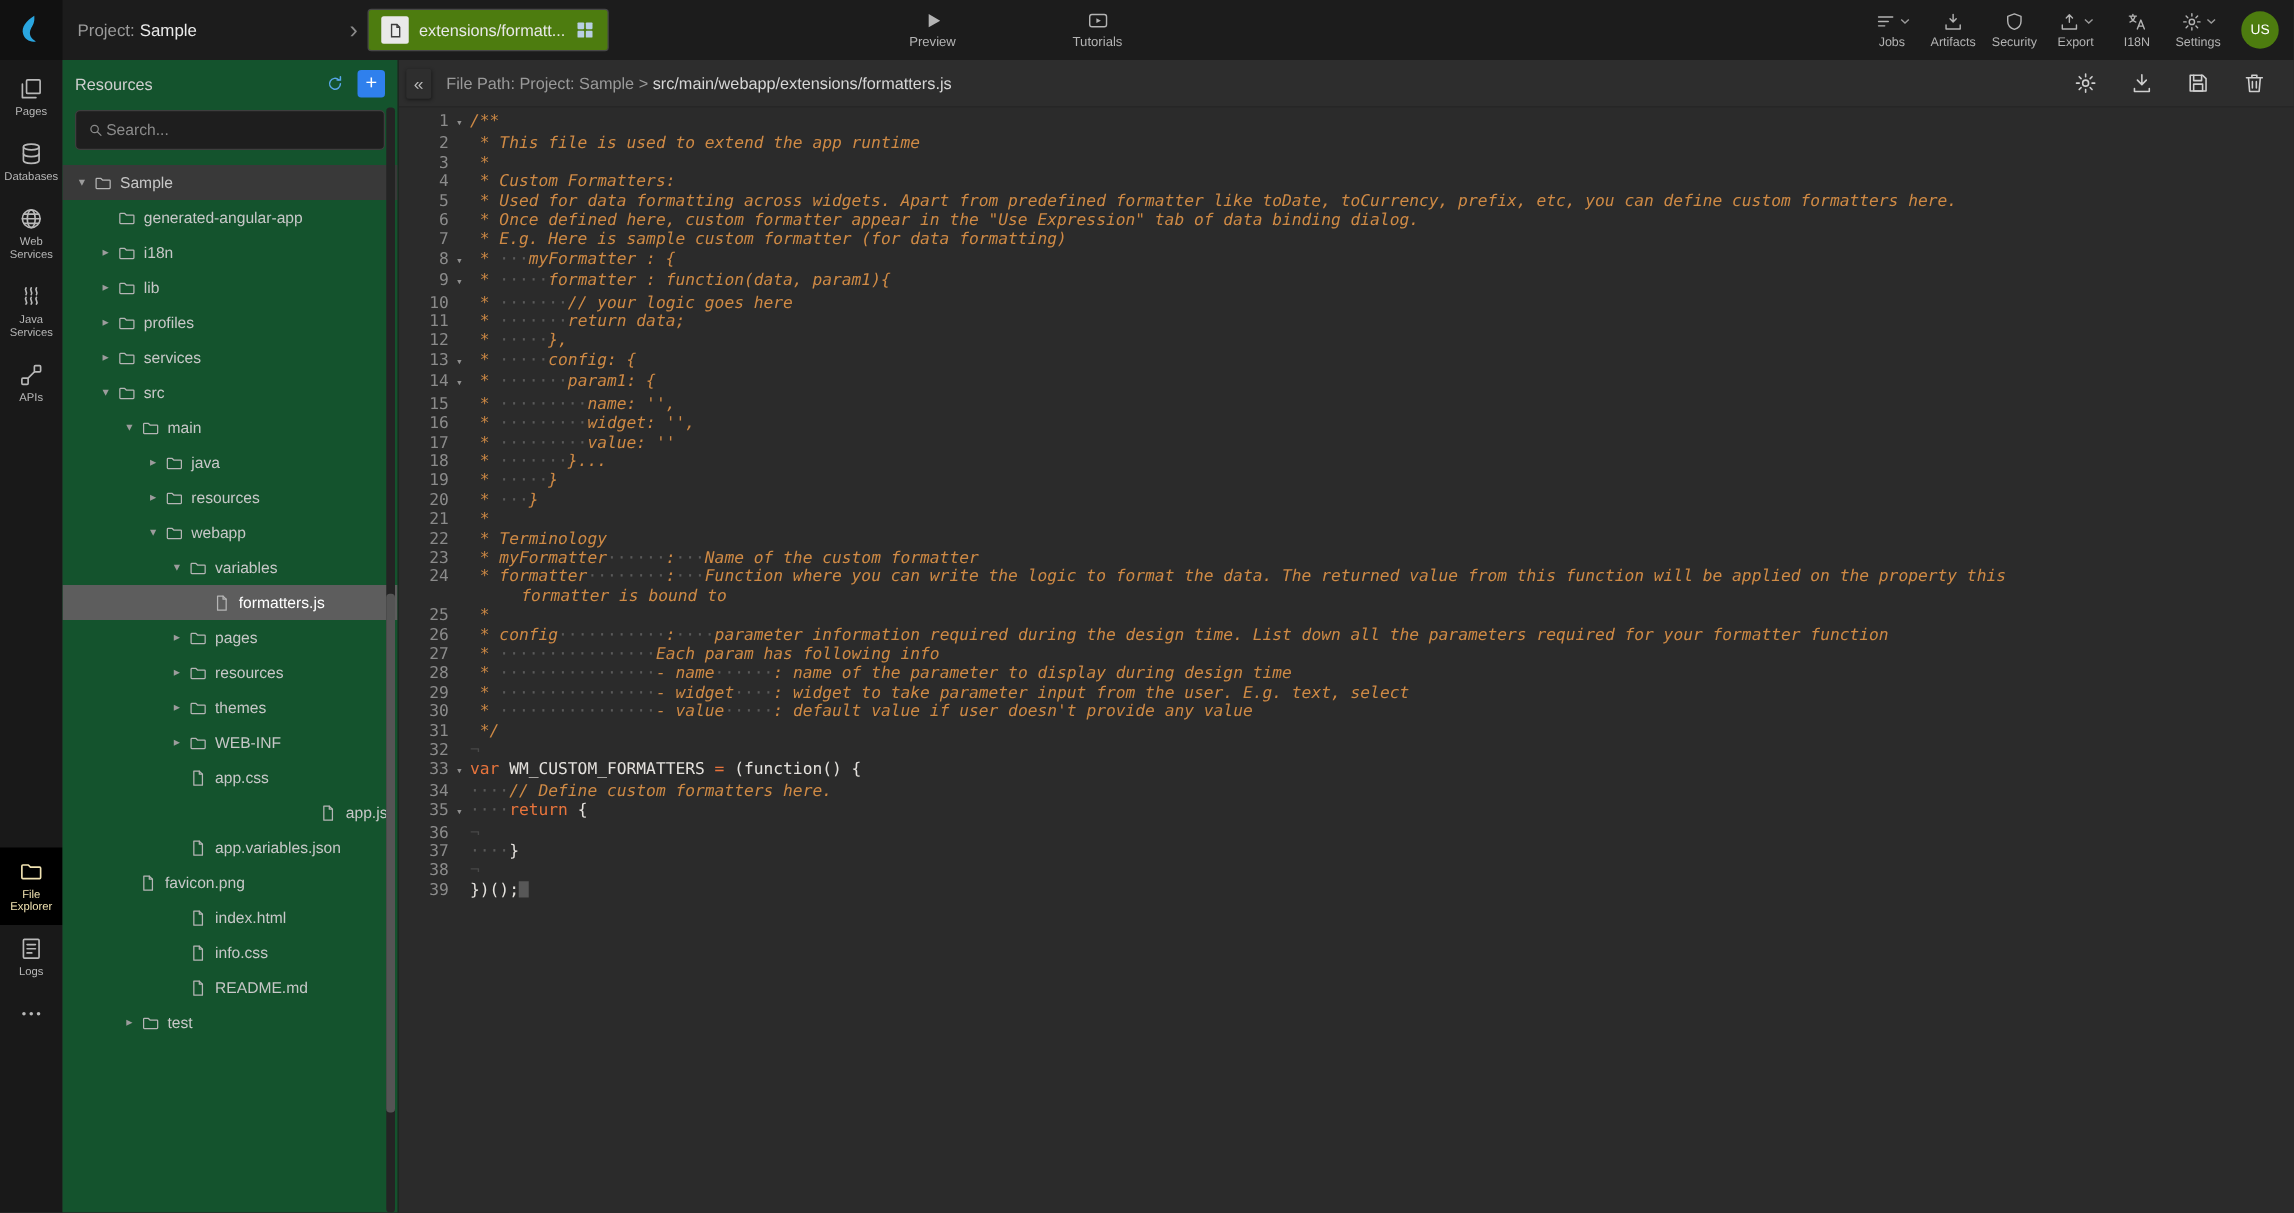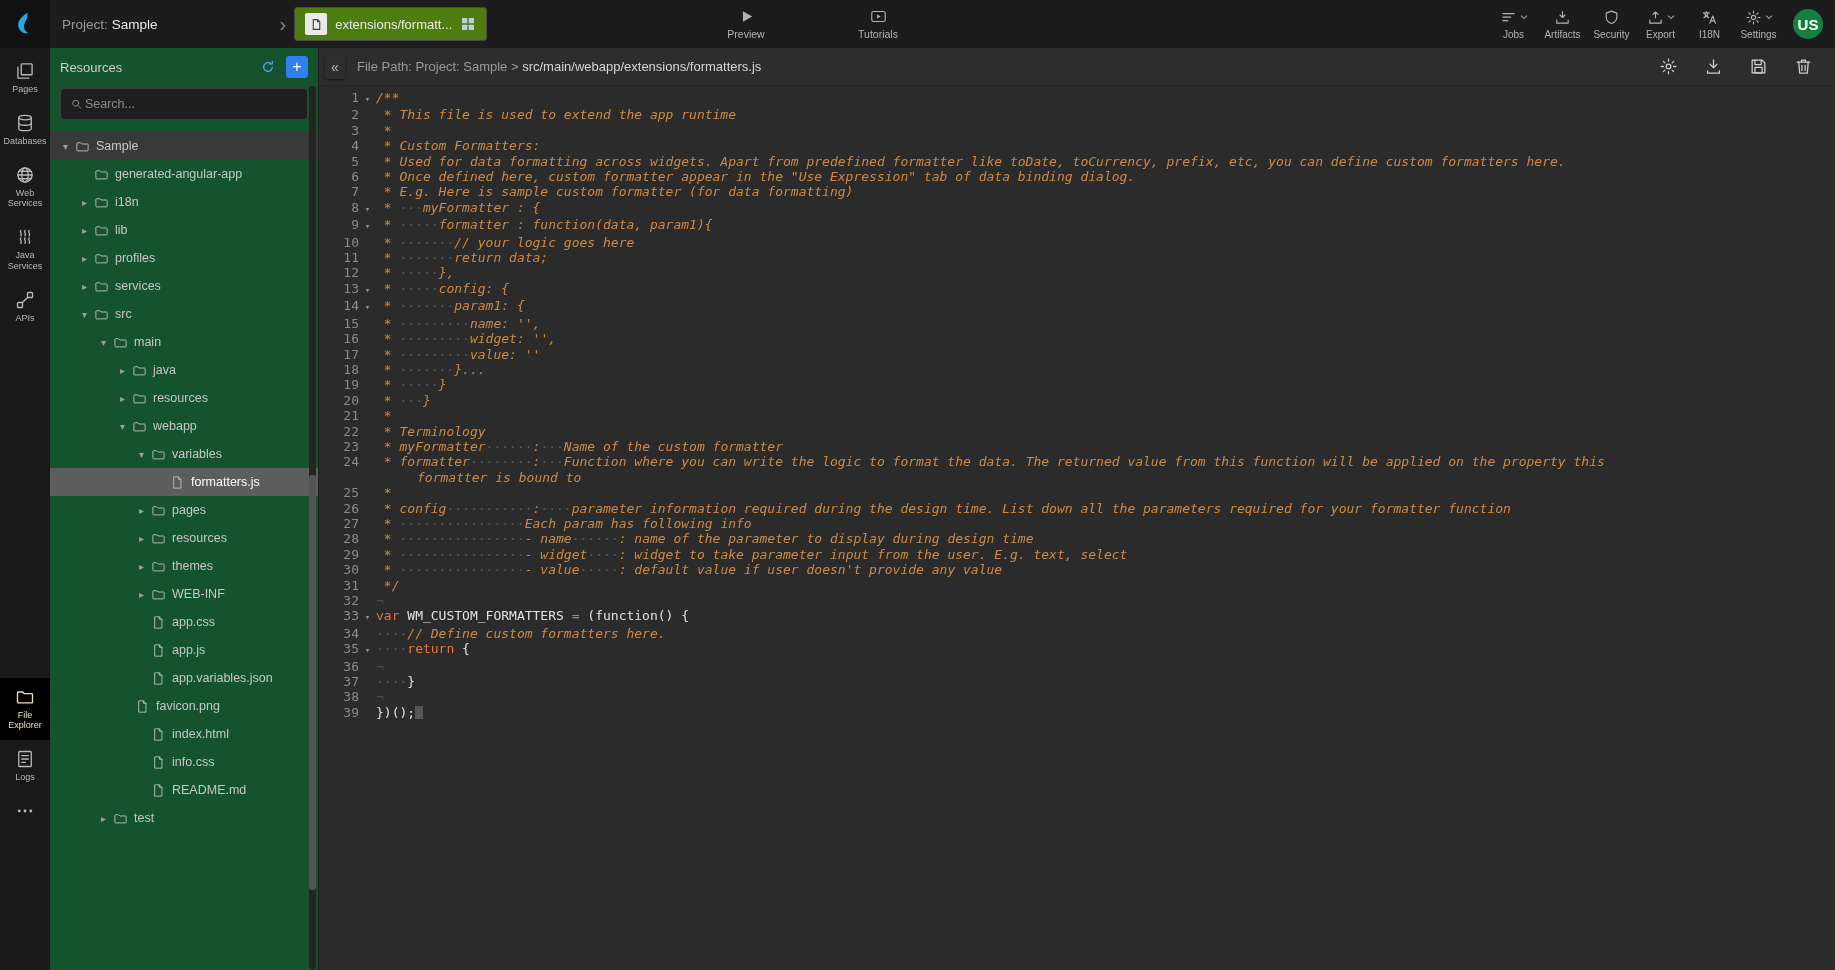--- a/index.html
+++ b/index.html
@@ -20,21 +20,21 @@
   .tab .lbl{color:#e8e8e8;font-size:13px;white-space:nowrap}
   .tab .grid-ic{width:16px;height:16px;color:#b9cfe4}
   .tb-center{position:absolute;left:720px;top:0;height:48px;display:flex;gap:80px}
   .tb-ci{display:flex;flex-direction:column;align-items:center;justify-content:center;color:#b3b3b3;font-size:10.5px;gap:3px;cursor:pointer;min-width:52px}
   .tb-ci .icn{width:17px;height:17px}
   .tb-right{position:absolute;right:12px;top:0;height:48px;display:flex;align-items:center}
   .tb-ri{width:49px;display:flex;flex-direction:column;align-items:center;justify-content:center;color:#b3b3b3;font-size:10px;gap:3px;cursor:pointer}
   .icn-row{display:flex;align-items:center}
   .t-icn{width:17px;height:17px}
   .caret{width:8px;height:6px;margin-left:3px;color:#9a9a9a;display:inline-flex}
-  .avatar{width:30px;height:30px;border-radius:50%;background:#15803d;color:#fff;font-size:15px;font-weight:bold;display:flex;align-items:center;justify-content:center;margin-left:10px;cursor:pointer;flex:none}
+  .avatar{width:30px;height:30px;border-radius:50%;background:#4d7c0f;color:#fff;font-size:11px;font-weight:normal;display:flex;align-items:center;justify-content:center;margin-left:10px;cursor:pointer;flex:none}
 
   
   .bodyrow{display:flex;height:922px}
 
   
   .rail{width:50px;background:#191919;display:flex;flex-direction:column;padding:4px 0 140px;flex:none}
   .rail-item{display:flex;flex-direction:column;align-items:center;gap:3px;padding:9px 2px;color:#b8b8b8;font-size:9px;text-align:center;line-height:1.2;cursor:pointer}
   .rail-item .r-icn{width:20px;height:20px}
   .rail-item.active{background:#000000;color:#f1e3b2}
   .rail-item.bottom{margin-top:auto}
@@ -476,41 +476,41 @@
         <div class="tree-row" style="padding-left: 84px;">
           <span class="tw-arrow"></span>
           <span class="icn tw-icon">
             <svg viewBox="0 0 24 24" fill="none" stroke="currentColor" stroke-width="1.6" stroke-linecap="round" stroke-linejoin="round">
               <path d="M6.5 3h7l4 4v14h-11z"></path>
               <path d="M13.5 3v4h4"></path>
             </svg>
           </span>
           <span class="tw-label">app.css</span>
         </div>
-        <div class="tree-row" style="padding-left: 84px;">
+        <div class="tree-row" style="padding-left: 84px; justify-content: flex-end;">
           <span class="tw-arrow"></span>
           <span class="icn tw-icon">
             <svg viewBox="0 0 24 24" fill="none" stroke="currentColor" stroke-width="1.6" stroke-linecap="round" stroke-linejoin="round">
               <path d="M6.5 3h7l4 4v14h-11z"></path>
               <path d="M13.5 3v4h4"></path>
             </svg>
           </span>
           <span class="tw-label">app.js</span>
         </div>
         <div class="tree-row" style="padding-left: 84px;">
           <span class="tw-arrow"></span>
           <span class="icn tw-icon">
             <svg viewBox="0 0 24 24" fill="none" stroke="currentColor" stroke-width="1.6" stroke-linecap="round" stroke-linejoin="round">
               <path d="M6.5 3h7l4 4v14h-11z"></path>
               <path d="M13.5 3v4h4"></path>
             </svg>
           </span>
           <span class="tw-label">app.variables.json</span>
         </div>
-        <div class="tree-row" style="padding-left: 68px;">
+        <div class="tree-row" style="padding-left: 44px;">
           <span class="tw-arrow"></span>
           <span class="icn tw-icon">
             <svg viewBox="0 0 24 24" fill="none" stroke="currentColor" stroke-width="1.6" stroke-linecap="round" stroke-linejoin="round">
               <path d="M6.5 3h7l4 4v14h-11z"></path>
               <path d="M13.5 3v4h4"></path>
             </svg>
           </span>
           <span class="tw-label">favicon.png</span>
         </div>
         <div class="tree-row" style="padding-left: 84px;">

